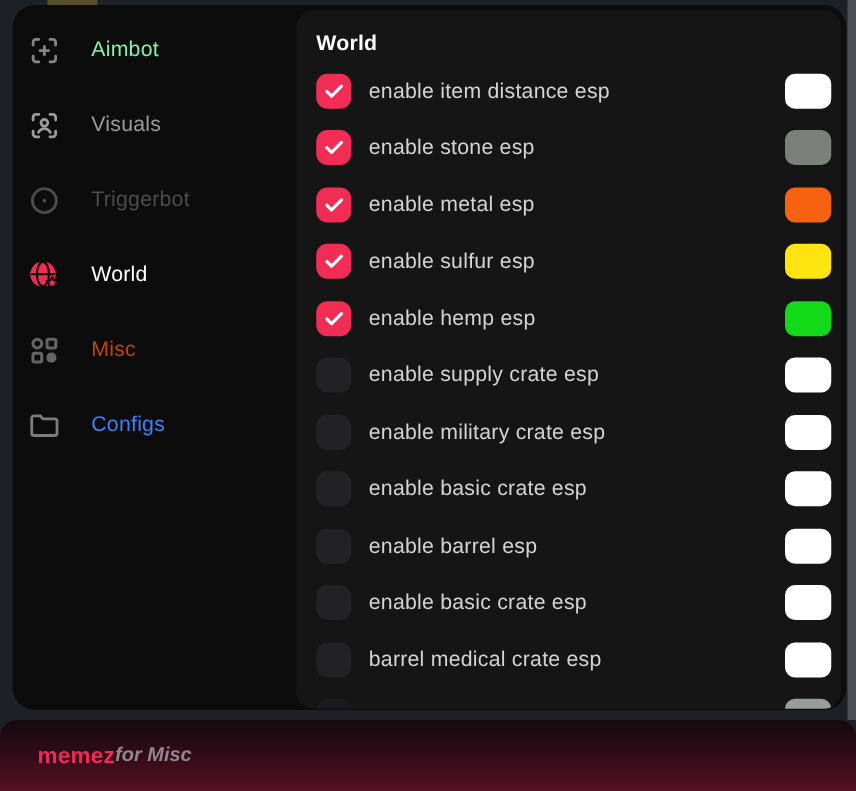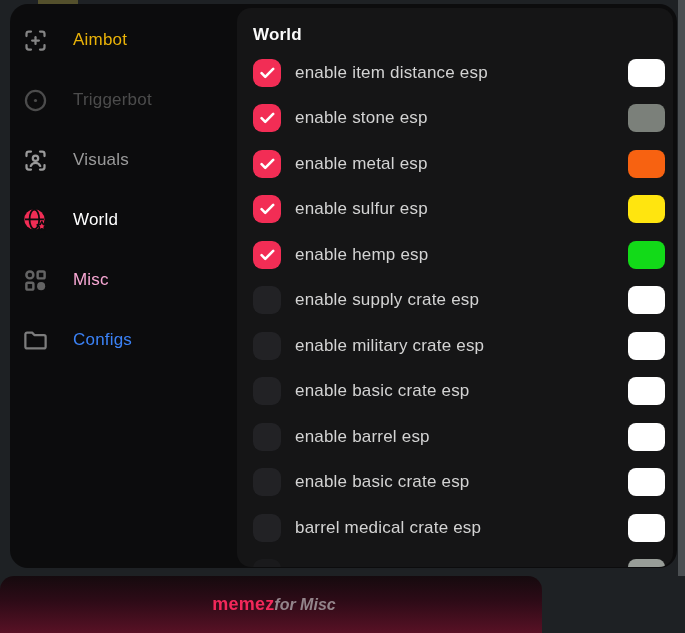--- a/index.html
+++ b/index.html
@@ -47,24 +47,24 @@
   .checkbox.checked{background:#f22d55;}
   .checkbox.checked .check{display:block;}
   .checkbox.dim{background:#1a1a1c;}
   .row .lbl{margin-left:14px;font-size:17px;color:#d3d3d3;letter-spacing:.2px;}
   .swatch{
     margin-left:auto;width:37px;height:28px;border-radius:8px;cursor:pointer;flex:0 0 37px;
   }
 
   
   .footer{
-    position:absolute;left:0;top:576px;width:542px;height:57px;
+    position:absolute;left:0;top:576px;width:685px;height:57px;
     border-radius:14px 14px 0 0;
     background:linear-gradient(180deg,#150a0e 0%,#2e0b17 45%,#581125 100%);
-    display:flex;align-items:center;justify-content:center;
+    display:flex;align-items:center;justify-content:flex-start;
     padding:0 24px 0 30px;box-sizing:border-box;
   }
   .brand{font-size:18px;font-weight:700;color:#f2285a;letter-spacing:.2px;}
   .tagline{font-size:16px;font-weight:700;font-style:italic;color:#93858b;}
 </style>
 </head>
 <body>
 
 <div class="bg-topleft"></div>
 <div class="bg-right"></div>
@@ -77,69 +77,69 @@
       <span class="icon" style="color: rgb(133, 133, 133);">
         <svg viewBox="0 0 24 24" fill="none" stroke="currentColor" stroke-width="2" stroke-linecap="round" stroke-linejoin="round">
           <path d="M4 8V6a2 2 0 0 1 2-2h2"></path>
             <path d="M16 4h2a2 2 0 0 1 2 2v2"></path>
           <path d="M4 16v2a2 2 0 0 0 2 2h2"></path>
             <path d="M16 20h2a2 2 0 0 0 2-2v-2"></path>
           <path d="M12 9v6"></path>
             <path d="M9 12h6"></path>
         </svg>
       </span>
-      <span class="lbl" style="color: #eab308;">Aimbot</span>
-    </div>
-
-    <div class="side-item">
-      <span class="icon" style="color: rgb(76, 76, 76);">
-        <svg viewBox="0 0 24 24" fill="none" stroke="currentColor" stroke-width="2">
-          <circle cx="12" cy="12" r="8.5"></circle>
-            <circle cx="12" cy="12" r="1.4" fill="currentColor" stroke="none"></circle>
-        </svg>
-      </span>
-      <span class="lbl" style="color: rgb(76, 76, 76);">Triggerbot</span>
+      <span class="lbl" style="color: #86efac;">Aimbot</span>
     </div>
 
     <div class="side-item">
       <span class="icon" style="color: rgb(155, 155, 155);">
         <svg viewBox="0 0 24 24" fill="none" stroke="currentColor" stroke-width="2" stroke-linecap="round" stroke-linejoin="round">
           <path d="M4 8V6a2 2 0 0 1 2-2h2"></path>
             <path d="M16 4h2a2 2 0 0 1 2 2v2"></path>
           <path d="M4 16v2a2 2 0 0 0 2 2h2"></path>
             <path d="M16 20h2a2 2 0 0 0 2-2v-2"></path>
           <circle cx="12" cy="10" r="2.4"></circle>
             <path d="M7.8 16.8c1-1.9 2.4-2.7 4.2-2.7s3.2.8 4.2 2.7"></path>
         </svg>
       </span>
       <span class="lbl" style="color: rgb(155, 155, 155);">Visuals</span>
     </div>
 
     <div class="side-item">
+      <span class="icon" style="color: rgb(76, 76, 76);">
+        <svg viewBox="0 0 24 24" fill="none" stroke="currentColor" stroke-width="2">
+          <circle cx="12" cy="12" r="8.5"></circle>
+            <circle cx="12" cy="12" r="1.4" fill="currentColor" stroke="none"></circle>
+        </svg>
+      </span>
+      <span class="lbl" style="color: rgb(76, 76, 76);">Triggerbot</span>
+    </div>
+
+    <div class="side-item">
       <span class="icon" style="color: rgb(242, 45, 85);">
         <svg viewBox="0 0 24 24">
           <circle cx="11" cy="11" r="9" fill="currentColor"></circle>
           <path d="M2.5 11h17" stroke="#0c0c0d" stroke-width="1.6" fill="none"></path>
           <ellipse cx="11" cy="11" rx="4.3" ry="8.7" stroke="#0c0c0d" stroke-width="1.6" fill="none"></ellipse>
           <path d="M17.6 12.9l1.3 2.6 2.8.4-2 2 .5 2.8-2.6-1.3-2.6 1.3.5-2.8-2-2 2.8-.4z" fill="currentColor" stroke="#0c0c0d" stroke-width="1.4" stroke-linejoin="round"></path>
         </svg>
       </span>
       <span class="lbl" style="color: rgb(255, 255, 255);">World</span>
     </div>
 
     <div class="side-item">
       <span class="icon" style="color: rgb(100, 100, 100);">
         <svg viewBox="0 0 24 24" fill="none" stroke="currentColor" stroke-width="2.2">
           <circle cx="7" cy="7" r="3.1"></circle>
           <rect x="13.9" y="3.9" width="6.2" height="6.2" rx="1.2"></rect>
           <rect x="3.9" y="13.9" width="6.2" height="6.2" rx="1.2"></rect>
           <circle cx="17" cy="17" r="3.6" fill="currentColor" stroke="none"></circle>
         </svg>
       </span>
-      <span class="lbl" style="color: #f9a8d4;">Misc</span>
+      <span class="lbl" style="color: #c2410c;">Misc</span>
     </div>
 
     <div class="side-item">
       <span class="icon" style="color: rgb(125, 125, 125);">
         <svg viewBox="0 0 24 24" fill="none" stroke="currentColor" stroke-width="2" stroke-linejoin="round">
           <path d="M3 8V6.5A1.5 1.5 0 0 1 4.5 5H9l2 2.2h8.5A1.5 1.5 0 0 1 21 8.7v8.8a1.5 1.5 0 0 1-1.5 1.5h-15A1.5 1.5 0 0 1 3 17.5V8z"></path>
         </svg>
       </span>
       <span class="lbl" style="color: #3b82f6;">Configs</span>
     </div>

